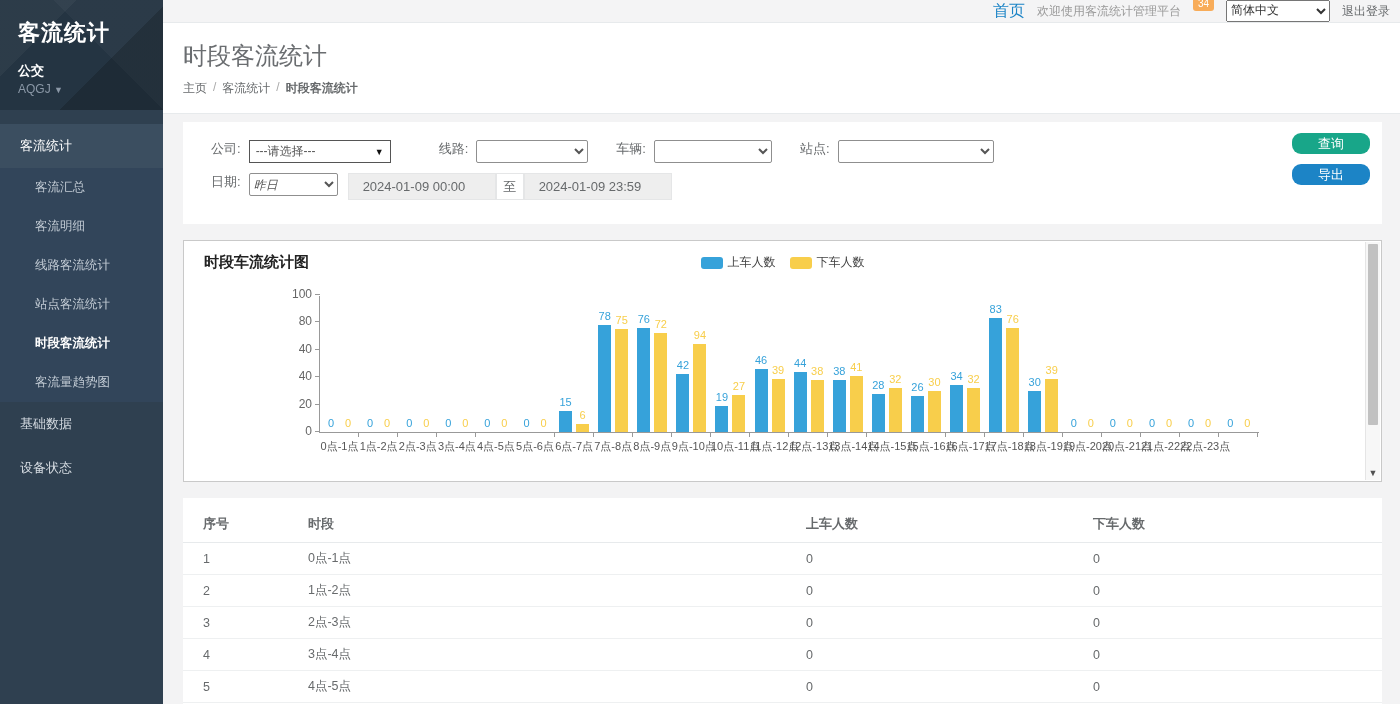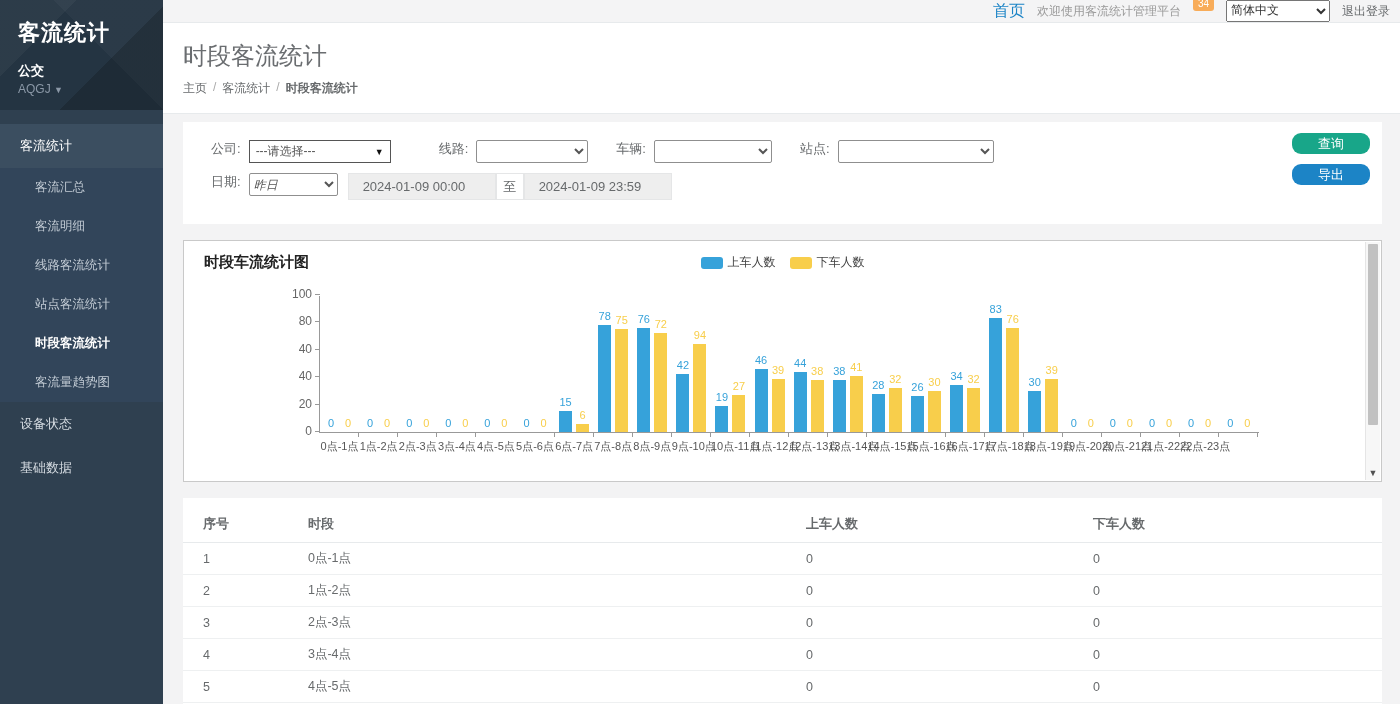--- a/index.html
+++ b/index.html
@@ -116,22 +116,22 @@
     <nav class="nav" id="nav">
         <div class="nav-section open">客流统计</div>
         <div class="submenu">
           <div class="submenu-item">客流汇总</div>
           <div class="submenu-item">客流明细</div>
           <div class="submenu-item">线路客流统计</div>
           <div class="submenu-item">站点客流统计</div>
           <div class="submenu-item active">时段客流统计</div>
           <div class="submenu-item">客流量趋势图</div>
         </div>
+        <div class="nav-section">基础数据</div>
         <div class="nav-section">设备状态</div>
-        <div class="nav-section">基础数据</div>
       </nav>
   </aside>
 
   <div class="main">
 
     <header class="topbar">
       <span class="home-link">首页</span>
       <span class="welcome">欢迎使用客流统计管理平台</span>
       <span class="msg-badge">34</span>
       <select class="lang-select" id="lang-select"><option value="简体中文" selected="">简体中文</option></select>

